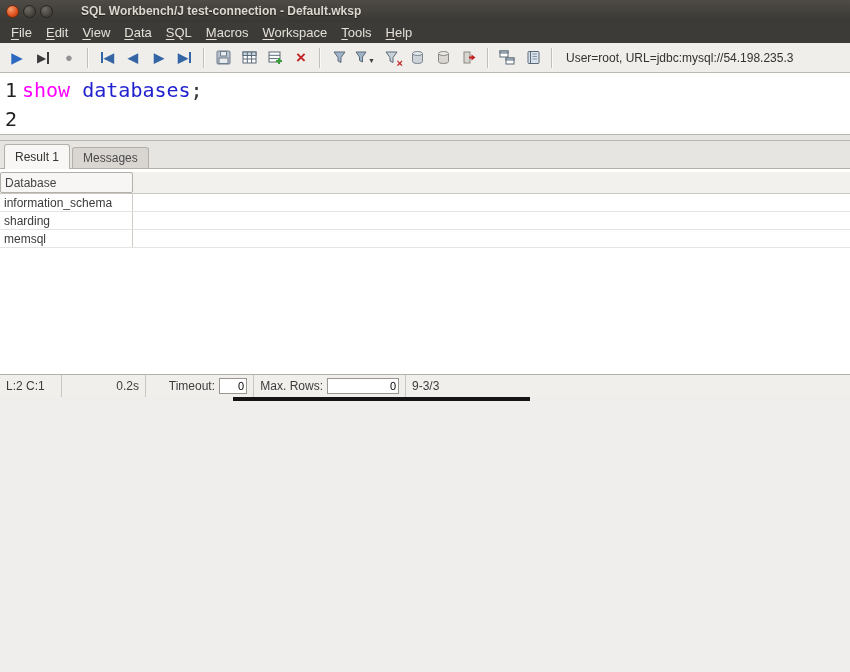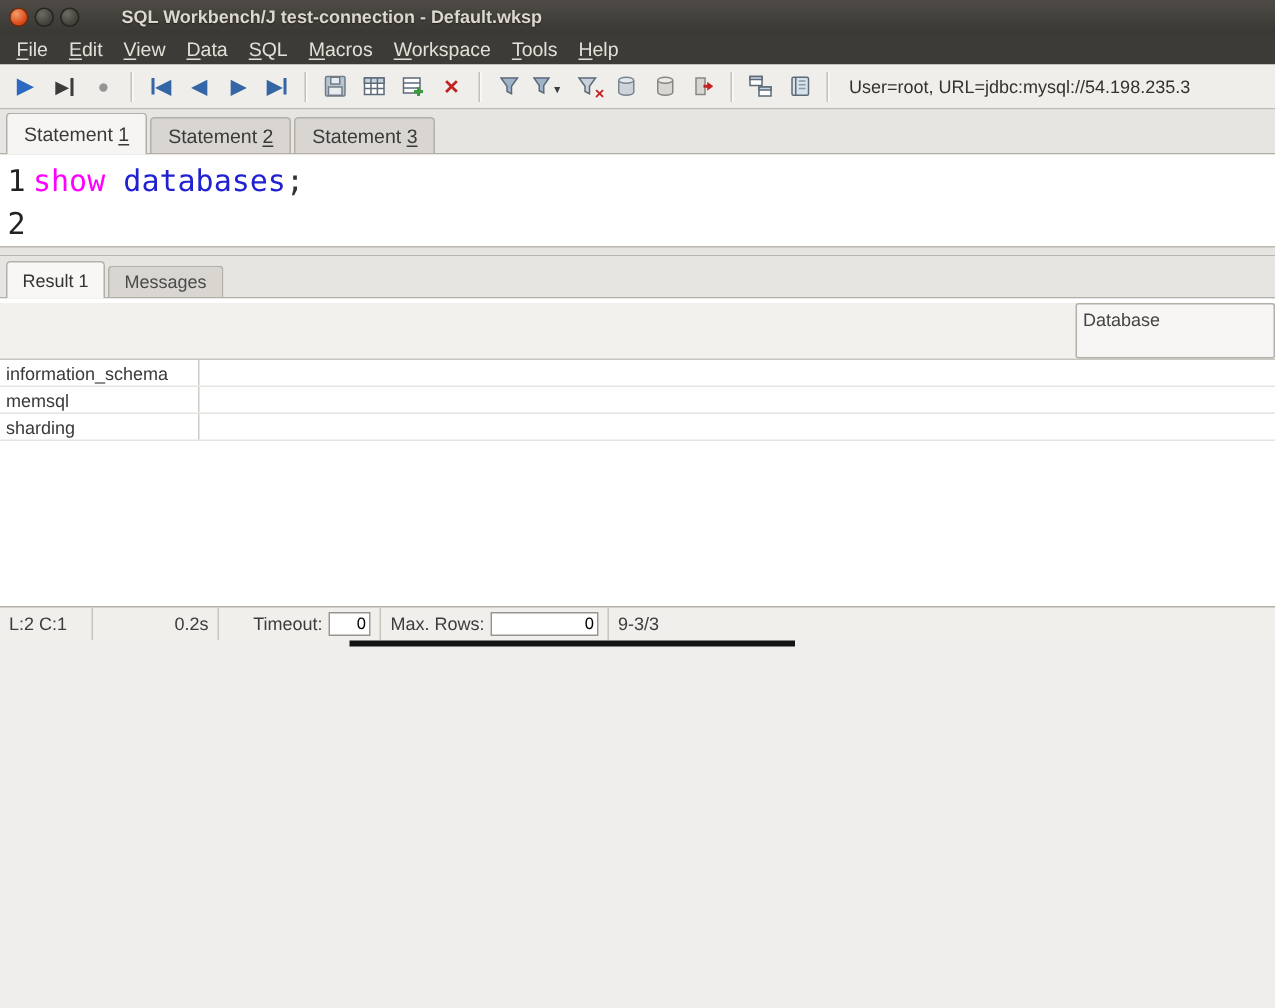--- a/index.html
+++ b/index.html
@@ -50,21 +50,21 @@
 
   
   .splitter { height: 7px; background: #e6e4e0; border-top: 1px solid #b9b6b0; border-bottom: 1px solid #b9b6b0; }
 
   
   .results { height: 233px; display: flex; flex-direction: column; background: #ffffff; }
   .rtabstrip { height: 28px; background: #e7e5e1; border-bottom: 1px solid #b3b0aa; display: flex; align-items: flex-end; padding-left: 4px; flex: 0 0 auto; }
   .rtab { height: 21px; line-height: 20px; padding: 0 10px; font-size: 12px; color: #4a4a4a; background: #d9d6d2; border: 1px solid #b3b0aa; border-bottom: none; margin-right: 2px; border-radius: 3px 3px 0 0; }
   .rtab.active { background: #f8f7f5; height: 25px; line-height: 24px; margin-bottom: -1px; color: #333; }
   .result-body { flex: 1 1 auto; padding-top: 3px; overflow: hidden; background: #fff; }
-  .tbl-header-row { height: 38px; background: #f2f1ee; border-bottom: 1px solid #c9c6c0; display: flex; justify-content: flex-end; }
+  .tbl-header-row { height: 22px; background: #f2f1ee; border-bottom: 1px solid #c9c6c0; display: flex; }
   .tbl-header-cell { width: 133px; border: 1px solid #b3b0aa; border-radius: 2px; background: #f7f6f4; font-size: 12px; color: #444444; padding: 3px 4px 0 4px; }
   .tbl-row { height: 18px; display: flex; border-bottom: 1px solid #e6e4e0; font-size: 12px; color: #3a3a3a; }
   .tbl-cell { width: 133px; border-right: 1px solid #cfccc6; padding: 2px 4px 0 4px; line-height: 14px; white-space: nowrap; overflow: hidden; }
 
   
   .statusbar { height: 23px; background: #f0efec; border-top: 1px solid #b3b0aa; display: flex; align-items: stretch; font-size: 12px; color: #3c3c3c; }
   .sb { border-right: 1px solid #c9c6c0; display: flex; align-items: center; padding: 0 6px; white-space: nowrap; }
   .sb-msg { flex: 1 1 auto; }
   .sb-pos { width: 62px; }
   .sb-time { width: 84px; justify-content: flex-end; }
@@ -218,25 +218,20 @@
           <line x1="4.5" y1="1.5" x2="4.5" y2="13.5" stroke="#5c6a78"></line>
           <line x1="6.5" y1="4" x2="11" y2="4" stroke="#8a97a4"></line>
           <line x1="6.5" y1="6.5" x2="11" y2="6.5" stroke="#8a97a4"></line>
           <line x1="6.5" y1="9" x2="11" y2="9" stroke="#8a97a4"></line>
         </svg>
     </div>
     <div class="sep"></div>
     <div class="conn-info">User=root, URL=jdbc:mysql://54.198.235.3</div>
   </div>
 
-  <div class="tabstrip">
-    <div class="tab active"><span>Statement </span><span class="mn">1</span></div>
-    <div class="tab"><span>Statement </span><span class="mn">2</span></div>
-    <div class="tab"><span>Statement </span><span class="mn">3</span></div>
-  </div>
 
   <div class="editor">
     <div class="code-line"><span class="ln">1</span><span class="kw">show</span><span class="idn"> databases</span><span class="pu">;</span></div>
     <div class="code-line"><span class="ln">2</span></div>
   </div>
 
   <div class="splitter"></div>
 
   <div class="results">
     <div class="rtabstrip">
@@ -244,24 +239,24 @@
       <div class="rtab">Messages</div>
     </div>
     <div class="result-body">
       <div class="tbl-header-row">
         <div class="tbl-header-cell">Database</div>
       </div>
       <div class="tbl-row">
           <div class="tbl-cell">information_schema</div>
         </div>
       <div class="tbl-row">
-          <div class="tbl-cell">memsql</div>
+          <div class="tbl-cell">sharding</div>
         </div>
       <div class="tbl-row">
-          <div class="tbl-cell">sharding</div>
+          <div class="tbl-cell">memsql</div>
         </div>
     </div>
   </div>
 
   <div class="statusbar">
     <div class="sb sb-pos">L:2 C:1</div>
     <div class="sb sb-time">0.2s</div>
     <div class="sb sb-timeout">
       <span>Timeout:</span>
       <input class="in-small" type="text" value="0" style="">

